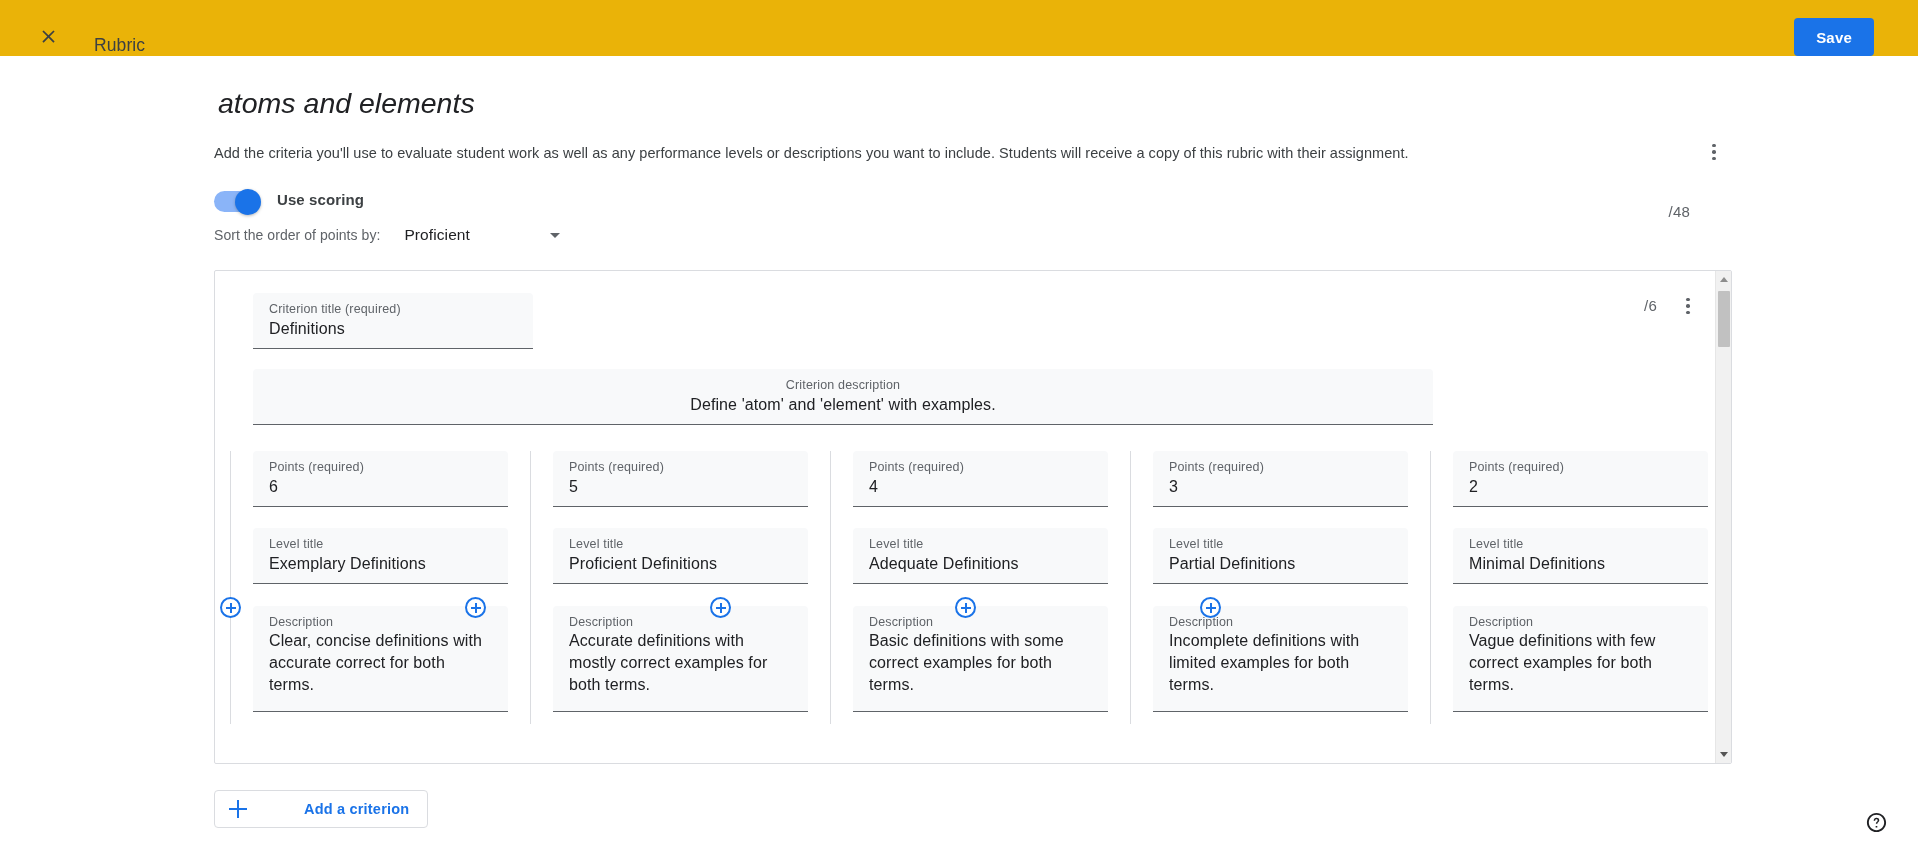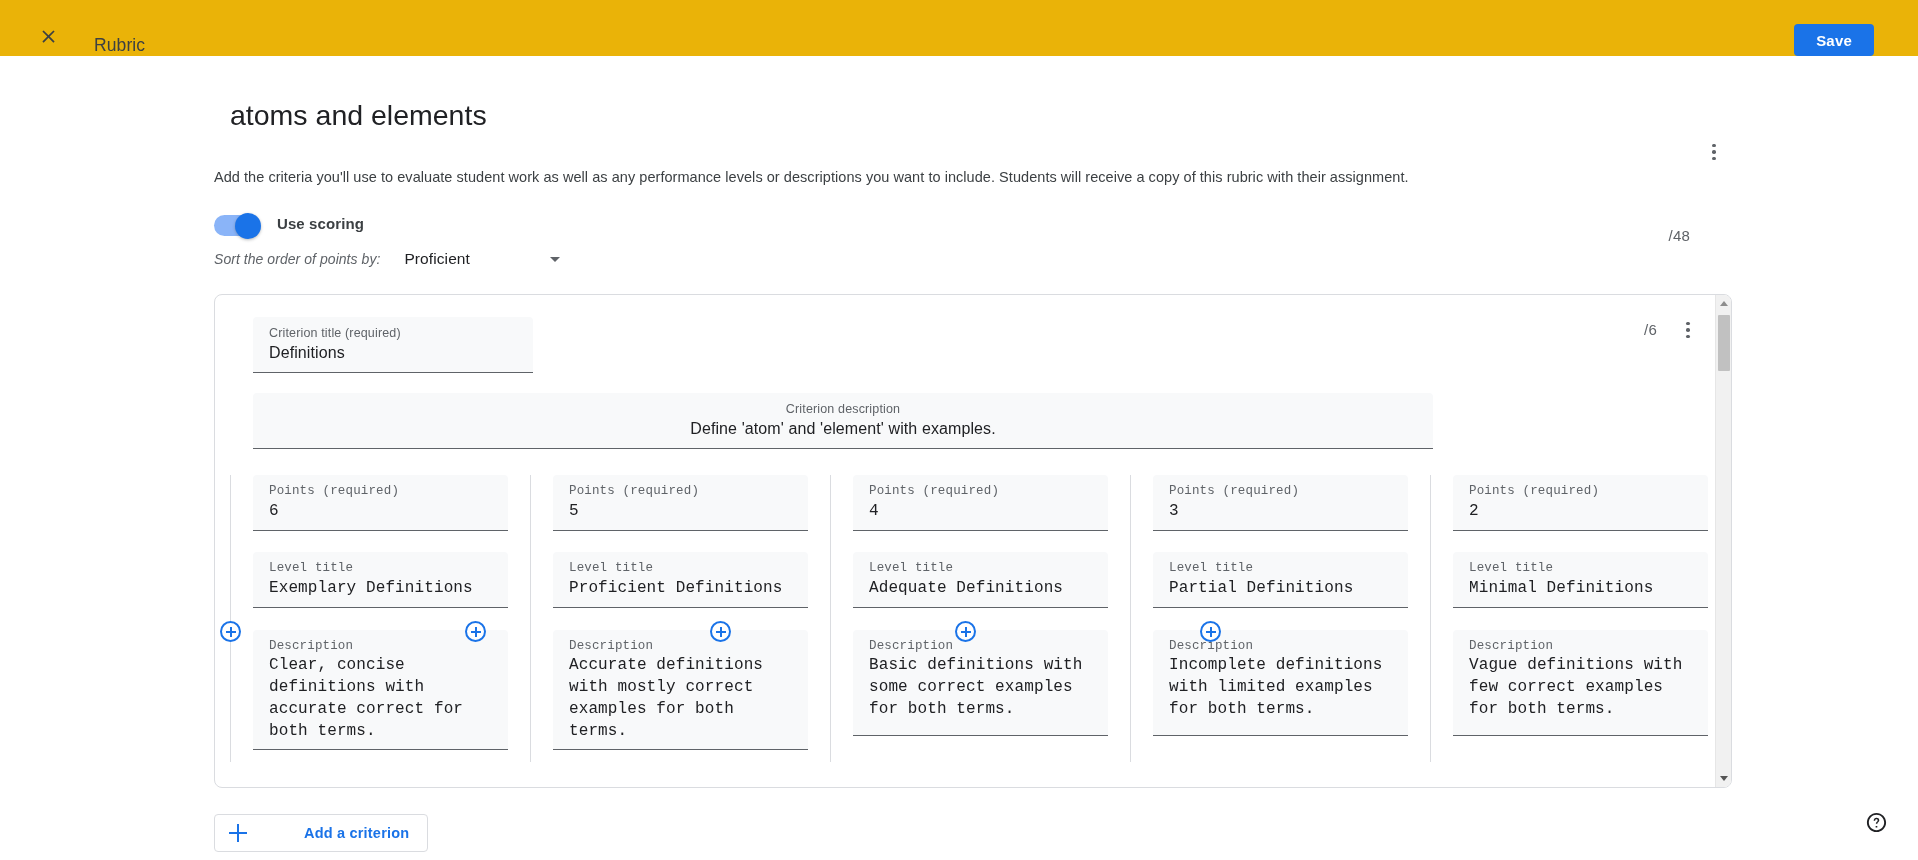--- a/index.html
+++ b/index.html
@@ -39,38 +39,39 @@
   .save-btn {
     background: #1a73e8;
     color: #ffffff;
     border: none;
     border-radius: 4px;
     font-family: "Liberation Sans", sans-serif;
     font-size: 15px;
     font-weight: bold;
     letter-spacing: .2px;
     padding: 0 22px;
-    height: 32px;
+    height: 38px;
     cursor: pointer;
     margin-right: 20px;
   }
 
   
   .page {
     position: relative;
     padding-left: 214px;
     padding-top: 24px;
   }
   .doc-title {
     font-size: 28.5px;
     font-weight: normal;
     color: #202124;
-    margin: 16px;
+    margin: 4px;
     letter-spacing: 0px;
     line-height: 38px;
+    font-style: italic;
   }
   .title-row { display: flex; align-items: flex-start; }
   .title-menu {
     position: absolute;
     right: 186px;
     top: 78px;
     width: 36px; height: 36px;
     display: flex; align-items: center; justify-content: center;
     border-radius: 50%;
     cursor: pointer;
@@ -111,21 +112,20 @@
   }
   .sort-row {
     display: flex;
     align-items: center;
     margin-top: 10px;
   }
   .sort-label {
     font-size: 14px;
     color: #5f6368;
     letter-spacing: .05px;
-    font-style: italic;
   }
   .sort-select {
     margin-left: 24px;
     min-width: 158px;
     display: flex;
     align-items: center;
     justify-content: space-between;
     cursor: pointer;
     padding: 4px 2px 4px 0;
   }
@@ -149,21 +149,21 @@
     color: #5f6368;
     letter-spacing: .2px;
   }
 
   
   .criterion-card {
     position: relative;
     margin-top: 22px;
     margin-right: 186px;
     border: 1px solid #dadce0;
-    border-radius: 8px;
+    border-radius: 2px;
     height: 494px;
     background: #ffffff;
     overflow: hidden;
   }
   .card-inner {
     position: absolute;
     inset: 0 18px 0 0;
     padding: 22px 0 0 38px;
   }
 
@@ -214,21 +214,20 @@
     position: relative;
     margin-top: 26px;
     display: flex;
     align-items: stretch;
   }
   .level-col {
     width: 300px;
     flex: none;
     position: relative;
     padding: 0 45px 12px 0;
-    font-family: Liberation Mono, monospace;
   }
   .level-col .divider {
     position: absolute;
     top: 0; bottom: 0;
     right: 22px;
     width: 1px;
     background: #dadce0;
   }
   .level-col:first-child .left-divider {
     position: absolute;

